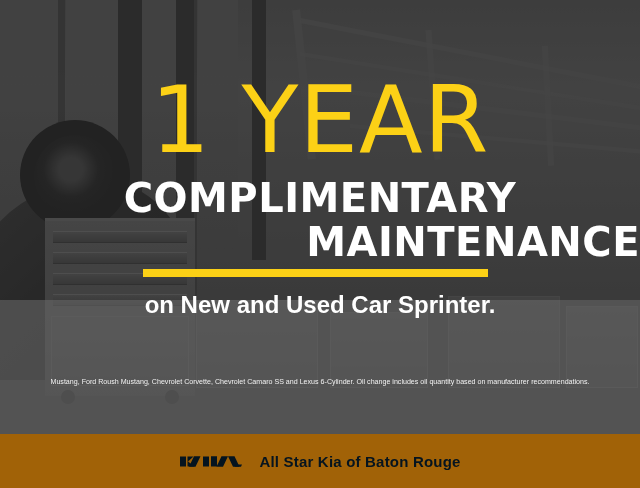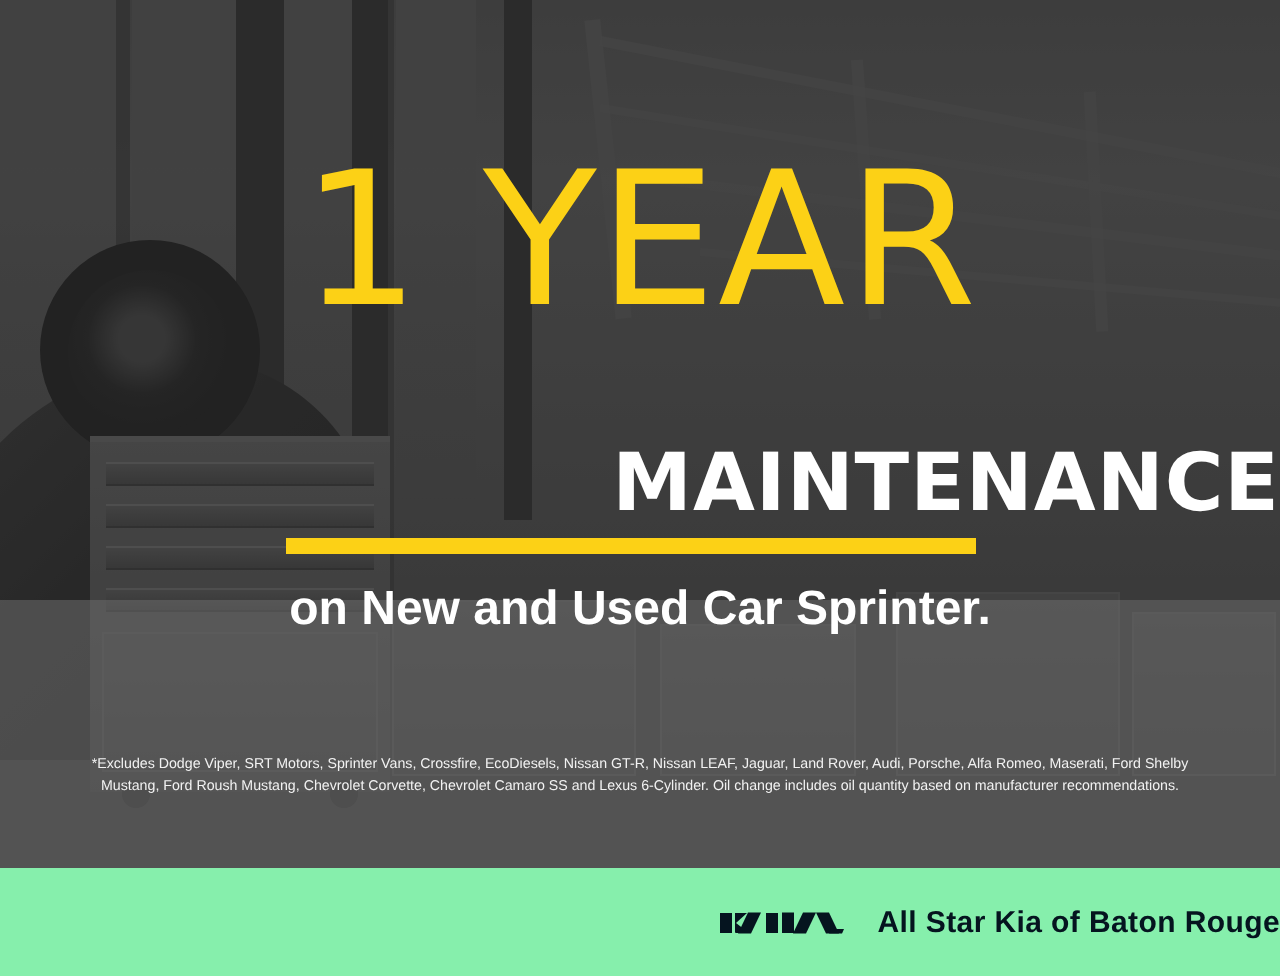--- a/index.html
+++ b/index.html
@@ -231,24 +231,24 @@
   }
   .disclaimer div { white-space: nowrap; }
 
   
   .footer {
     position: absolute;
     left: 0;
     right: 0;
     bottom: 0;
     height: 54px;
-    background: #86efac;
+    background: #a16207;
     display: flex;
     align-items: center;
-    justify-content: flex-end;
+    justify-content: center;
     gap: 16px;
   }
   .kia-logo {
     display: block;
     width: 64px;
     height: 17px;
   }
   .dealer-name {
     color: #05141F;
     font-size: 15px;
@@ -306,31 +306,31 @@
     <div class="cabinet" style="left:566px;top:306px;width:70px;height:80px;"></div>
 
     <div class="photo-scrim"></div>
     <div class="photo-scrim-lower"></div>
   </div>
 
   <div class="content">
 
     <div class="headline-year">1 YEAR</div>
 
+    <div class="headline-sub1">COMPLIMENTARY</div>
 
     <div class="headline-sub2">MAINTENANCE</div>
 
     <div class="yellow-rule"></div>
 
     <div class="tagline">
       <div>on New and Used Car Sprinter.</div>
     </div>
 
     <div class="disclaimer">
-      <div>*Excludes Dodge Viper, SRT Motors, Sprinter Vans, Crossfire, EcoDiesels, Nissan GT-R, Nissan LEAF, Jaguar, Land Rover, Audi, Porsche, Alfa Romeo, Maserati, Ford Shelby</div>
       <div>Mustang, Ford Roush Mustang, Chevrolet Corvette, Chevrolet Camaro SS and Lexus 6-Cylinder. Oil change includes oil quantity based on manufacturer recommendations.</div>
     </div>
 
   </div>
 
   <div class="footer">
     <span class="kia-logo-wrap">
       <svg class="kia-logo" viewBox="0 0 256 68" xmlns="http://www.w3.org/2000/svg" aria-hidden="true">
         <g fill="#05141F">
           <path d="M4 14 L28 14 L28 54 L4 54 Z"></path>

